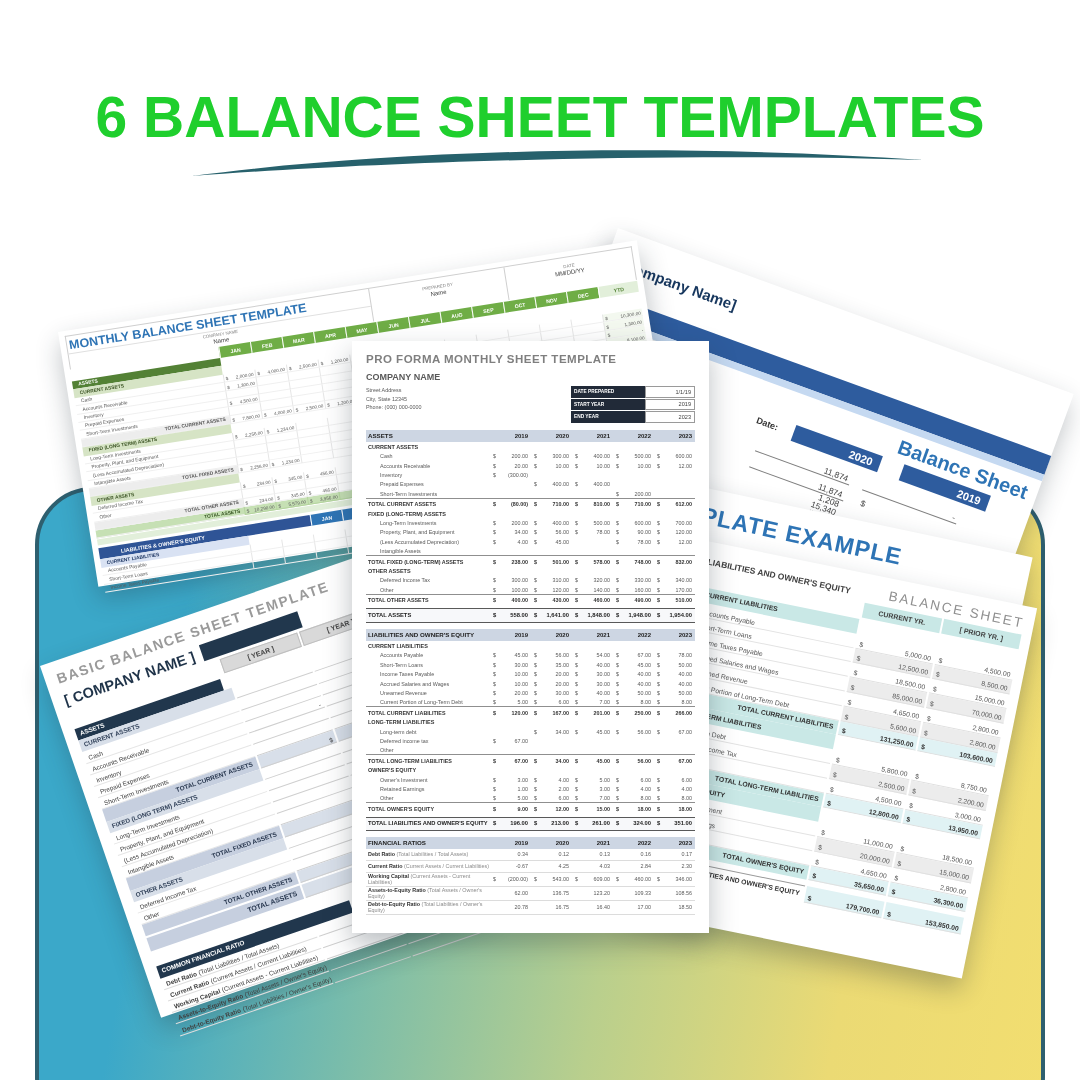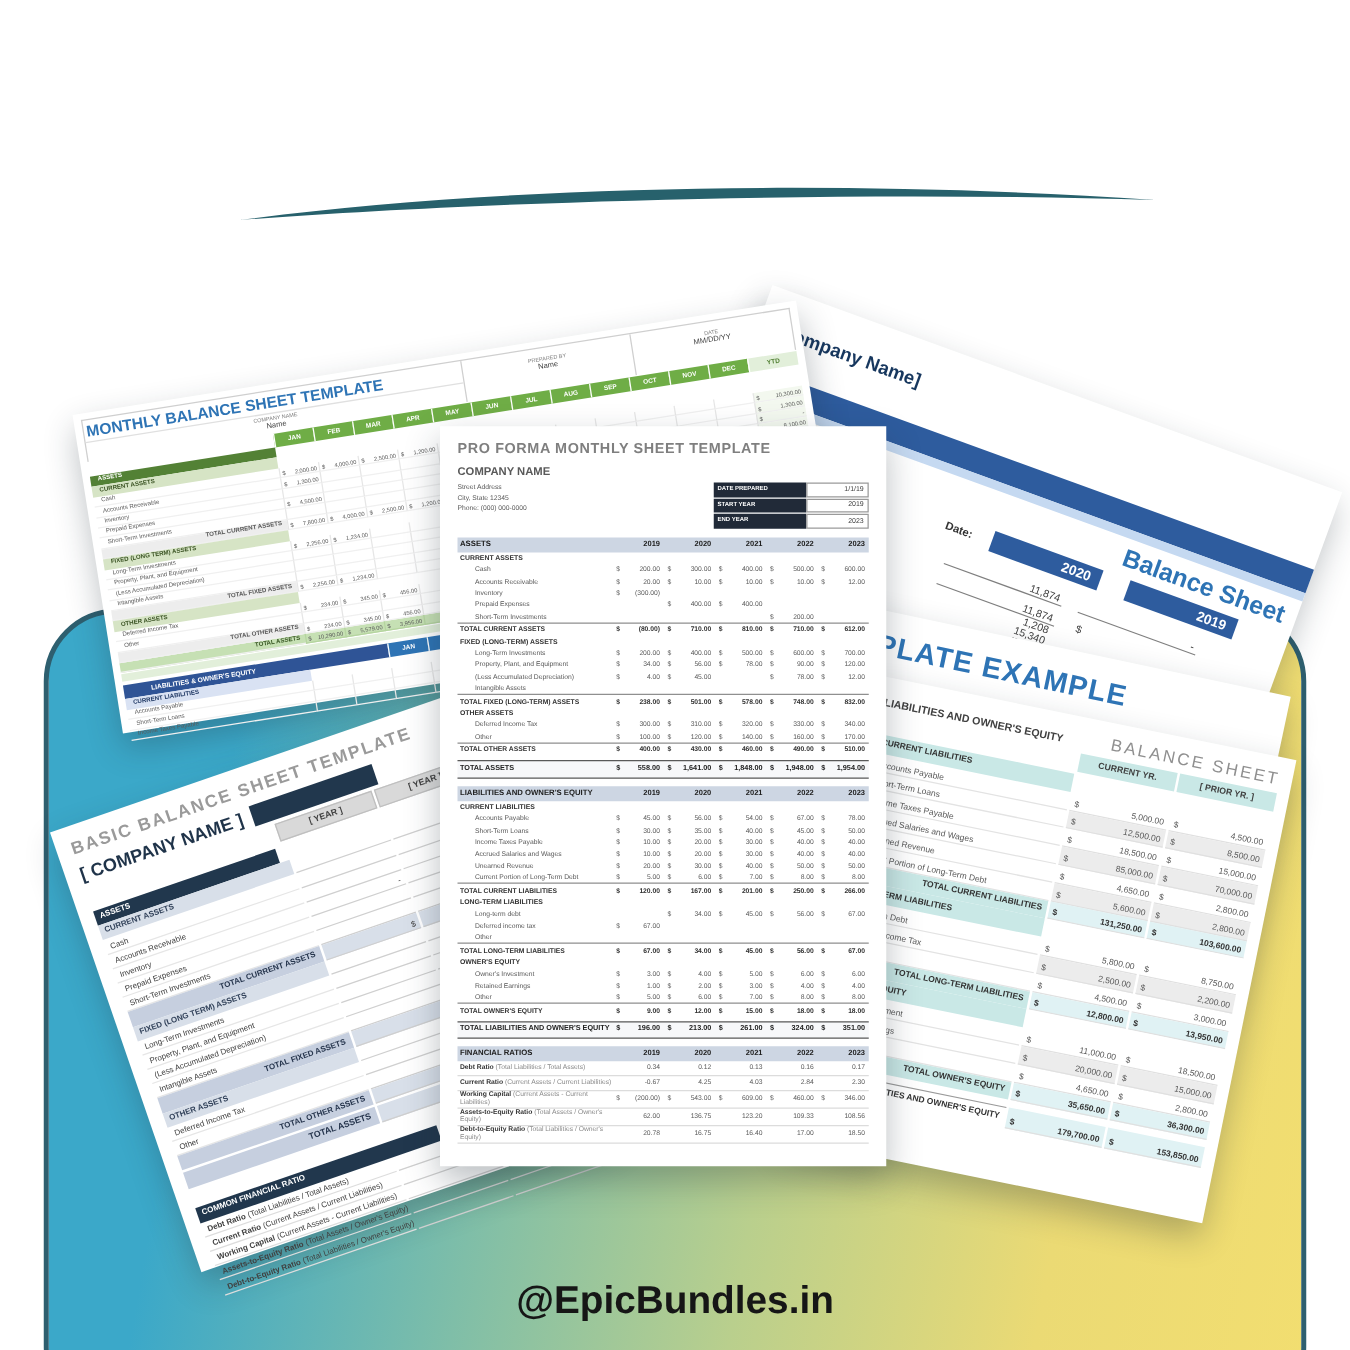--- a/index.html
+++ b/index.html
@@ -156,20 +156,21 @@
   .pf-row.ratio .pf-vcell.dollar{justify-content:space-between;}
   .pf-rname{font-weight:bold;color:#333;}
   .pf-rform{color:#8a8a8a;}
   .dol{margin-right:1px;}
 </style>
 </head>
 <body>
 
 <div class="canvas">
 
+  <div class="main-title">6 BALANCE SHEET TEMPLATES</div>
   <svg class="swoosh" viewBox="0 0 740 40" aria-hidden="true">
     <path d="M4 30 C 200 4, 470 -4, 736 14 C 480 6, 190 16, 4 30 Z" fill="#27616C"></path>
   </svg>
 
   <div class="panel"></div>
 
   <div class="sheet doc3">
     <div class="d3-company">[Company Name]</div>
     <div class="d3-band"></div>
     <div class="d3-band-light"></div>
@@ -1838,14 +1839,13 @@
           <div class="pf-vcell">
             <span class="amt">17.00</span>
           </div>
           <div class="pf-vcell">
             <span class="amt">18.50</span>
           </div>
         </div>
       </div>
   </div>
 
-  <div class="footer">@EpicBundles.in</div>
 </div>
 
 </body></html>

